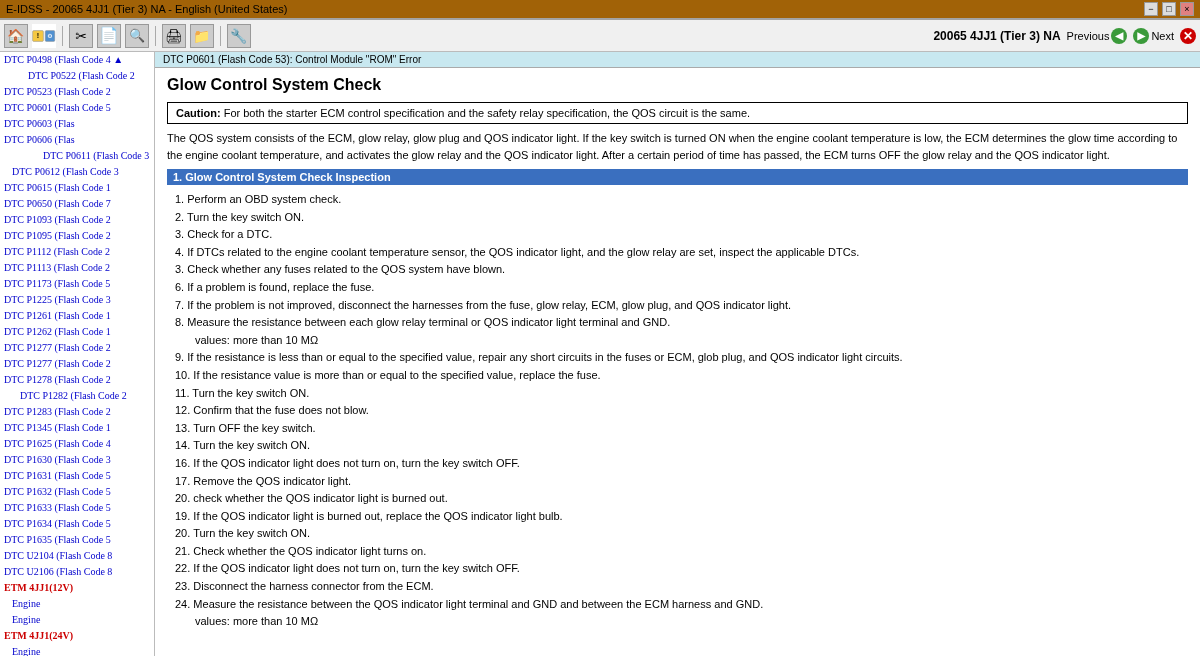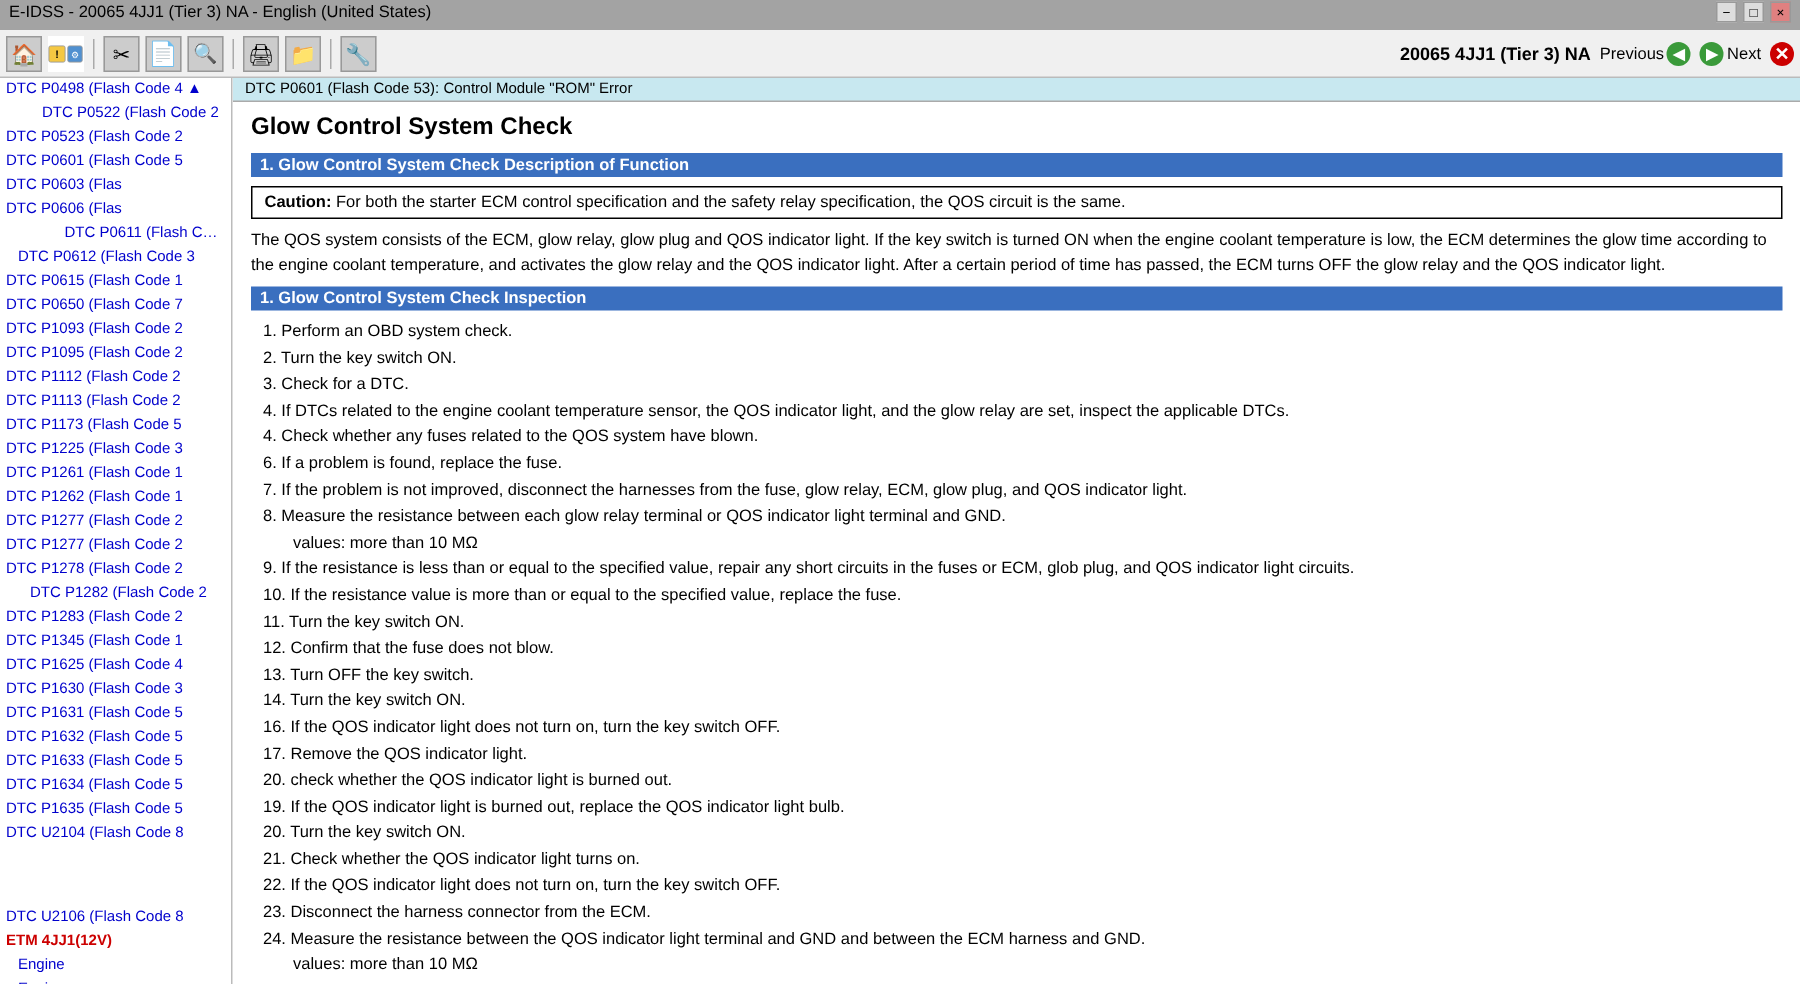--- a/index.html
+++ b/index.html
@@ -1,21 +1,21 @@
 <!DOCTYPE html>
 <html><head>
   <meta charset="utf-8">
   <style>
     * { margin: 0; padding: 0; box-sizing: border-box; }
     body { font-family: Arial, sans-serif; font-size: 11px; background: #fff; overflow: hidden; width: 1200px; height: 656px; }
 
     
     .title-bar {
-      background: #a3a3a3;
-      border-bottom: 4px solid #a3a3a3;
+      background: #a16207;
+      border-bottom: 2px solid #a3a3a3;
       padding: 2px 6px;
       display: flex;
       align-items: center;
       justify-content: space-between;
       height: 20px;
     }
     .title-bar-right { display: flex; gap: 4px; }
     .title-btn { width: 14px; height: 14px; border: 1px solid #999; background: #ddd; font-size: 9px; display: flex; align-items: center; justify-content: center; cursor: pointer; }
 
     
@@ -55,20 +55,21 @@
       background: #fff;
       font-size: 10px;
     }
     .sidebar-item {
       padding: 1px 4px;
       cursor: pointer;
       white-space: nowrap;
       overflow: hidden;
       text-overflow: ellipsis;
       line-height: 14px;
+      font-family: Liberation Serif, serif;
     }
 
     
     .content-area {
       flex: 1;
       overflow-y: auto;
       padding: 0;
     }
 
     
@@ -192,52 +193,51 @@
       <div class="sidebar-item" style="color: rgb(0, 0, 204);">DTC P1283 (Flash Code 2</div>
       <div class="sidebar-item" style="color: rgb(0, 0, 204);">DTC P1345 (Flash Code 1</div>
       <div class="sidebar-item" style="color: rgb(0, 0, 204);">DTC P1625 (Flash Code 4</div>
       <div class="sidebar-item" style="color: rgb(0, 0, 204);">DTC P1630 (Flash Code 3</div>
       <div class="sidebar-item" style="color: rgb(0, 0, 204);">DTC P1631 (Flash Code 5</div>
       <div class="sidebar-item" style="color: rgb(0, 0, 204);">DTC P1632 (Flash Code 5</div>
       <div class="sidebar-item" style="color: rgb(0, 0, 204);">DTC P1633 (Flash Code 5</div>
       <div class="sidebar-item" style="color: rgb(0, 0, 204);">DTC P1634 (Flash Code 5</div>
       <div class="sidebar-item" style="color: rgb(0, 0, 204);">DTC P1635 (Flash Code 5</div>
       <div class="sidebar-item" style="color: rgb(0, 0, 204);">DTC U2104 (Flash Code 8</div>
-      <div class="sidebar-item" style="color: rgb(0, 0, 204); margin-top: 40px;">DTC U2106 (Flash Code 8</div>
+      <div class="sidebar-item" style="color: rgb(0, 0, 204);">DTC U2106 (Flash Code 8</div>
       <div class="sidebar-item" style="color: rgb(204, 0, 0); font-weight: bold;">ETM 4JJ1(12V)</div>
       <div class="sidebar-item" style="padding-left: 12px; color: rgb(0, 0, 204);">Engine</div>
       <div class="sidebar-item" style="padding-left: 12px; color: rgb(0, 0, 204);">Engine</div>
       <div class="sidebar-item" style="color: rgb(204, 0, 0); font-weight: bold;">ETM 4JJ1(24V)</div>
       <div class="sidebar-item" style="padding-left: 12px; color: rgb(0, 0, 204);">Engine</div>
     </div>
 
   <div class="content-area">
 
     <div class="breadcrumb-bar">DTC P0601 (Flash Code 53): Control Module "ROM" Error</div>
 
     <div class="content-body">
       <h1 class="page-title">Glow Control System Check</h1>
 
-      <div class="section-header">1. Glow Control System Check Description of Function</div>
 
       <div class="caution-box">
         <span style="font-weight:bold;">Caution:</span>
         <span>For both the starter ECM control specification and the safety relay specification, the QOS circuit is the same.</span>
       </div>
 
       <p class="content-text">The QOS system consists of the ECM, glow relay, glow plug and QOS indicator light. If the key switch is turned ON when the engine coolant temperature is low, the ECM determines the glow time according to the engine coolant temperature, and activates the glow relay and the QOS indicator light. After a certain period of time has passed, the ECM turns OFF the glow relay and the QOS indicator light.</p>
 
       <div class="section-header">1. Glow Control System Check Inspection</div>
 
       <ol class="step-list" id="steps-container">
       <li class="step-item">1.  Perform an OBD system check.</li>
           <li class="step-item">2.  Turn the key switch ON.</li>
           <li class="step-item">3.  Check for a DTC.</li>
           <li class="step-item">4.  If DTCs related to the engine coolant temperature sensor, the QOS indicator light, and the glow relay are set, inspect the applicable DTCs.</li>
-          <li class="step-item">4.  Check whether any fuses related to the QOS system have blown.</li>
+          <li class="step-item">3.  Check whether any fuses related to the QOS system have blown.</li>
           <li class="step-item">6.  If a problem is found, replace the fuse.</li>
           <li class="step-item">7.  If the problem is not improved, disconnect the harnesses from the fuse, glow relay, ECM, glow plug, and QOS indicator light.</li>
           <li class="step-item">8.  Measure the resistance between each glow relay terminal or QOS indicator light terminal and GND.</li>
           <li class="step-item" style="margin-left: 20px; font-weight: normal;">values:   more than 10 MΩ</li>
           <li class="step-item">9.  If the resistance is less than or equal to the specified value, repair any short circuits in the fuses or ECM, glob plug, and QOS indicator light circuits.</li>
           <li class="step-item">10.  If the resistance value is more than or equal to the specified value, replace the fuse.</li>
           <li class="step-item">11.  Turn the key switch ON.</li>
           <li class="step-item">12.  Confirm that the fuse does not blow.</li>
           <li class="step-item">13.  Turn OFF the key switch.</li>
           <li class="step-item">14.  Turn the key switch ON.</li>

